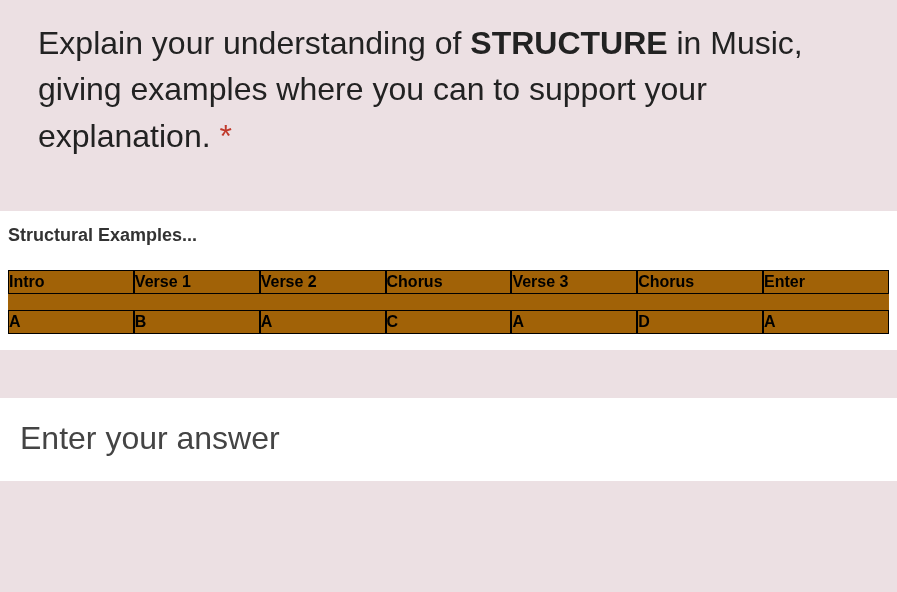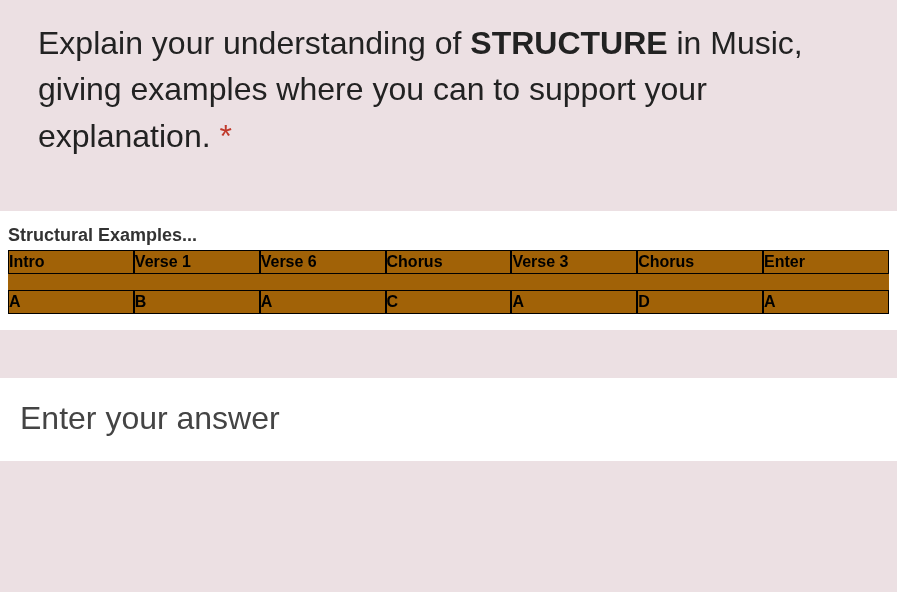--- a/index.html
+++ b/index.html
@@ -31,21 +31,21 @@
     }
     .examples-section {
       background-color: #ffffff;
       margin-top: 52px;
       padding: 14px 8px 16px 8px;
     }
     .examples-title {
       font-weight: bold;
       font-size: 18px;
       color: #333;
-      margin-bottom: 4px;
+      margin-bottom: 24px;
     }
     table {
       width: 100%;
       border-collapse: separate;
       border-spacing: 0;
       table-layout: fixed;
     }
     table tr {
       height: 24px;
     }
@@ -92,21 +92,21 @@
   </div>
 </div>
 
 <div class="examples-section">
   <div class="examples-title">Structural Examples...</div>
   <table>
     <tbody>
         <tr>
       <td>Intro</td>
       <td>Verse 1</td>
-      <td>Verse 6</td>
+      <td>Verse 2</td>
       <td>Chorus</td>
       <td>Verse 3</td>
       <td>Chorus</td>
       <td>Enter</td>
     </tr>
     <tr class="table-gap">
       <td colspan="7"></td>
     </tr>
     <tr>
       <td>A</td>

